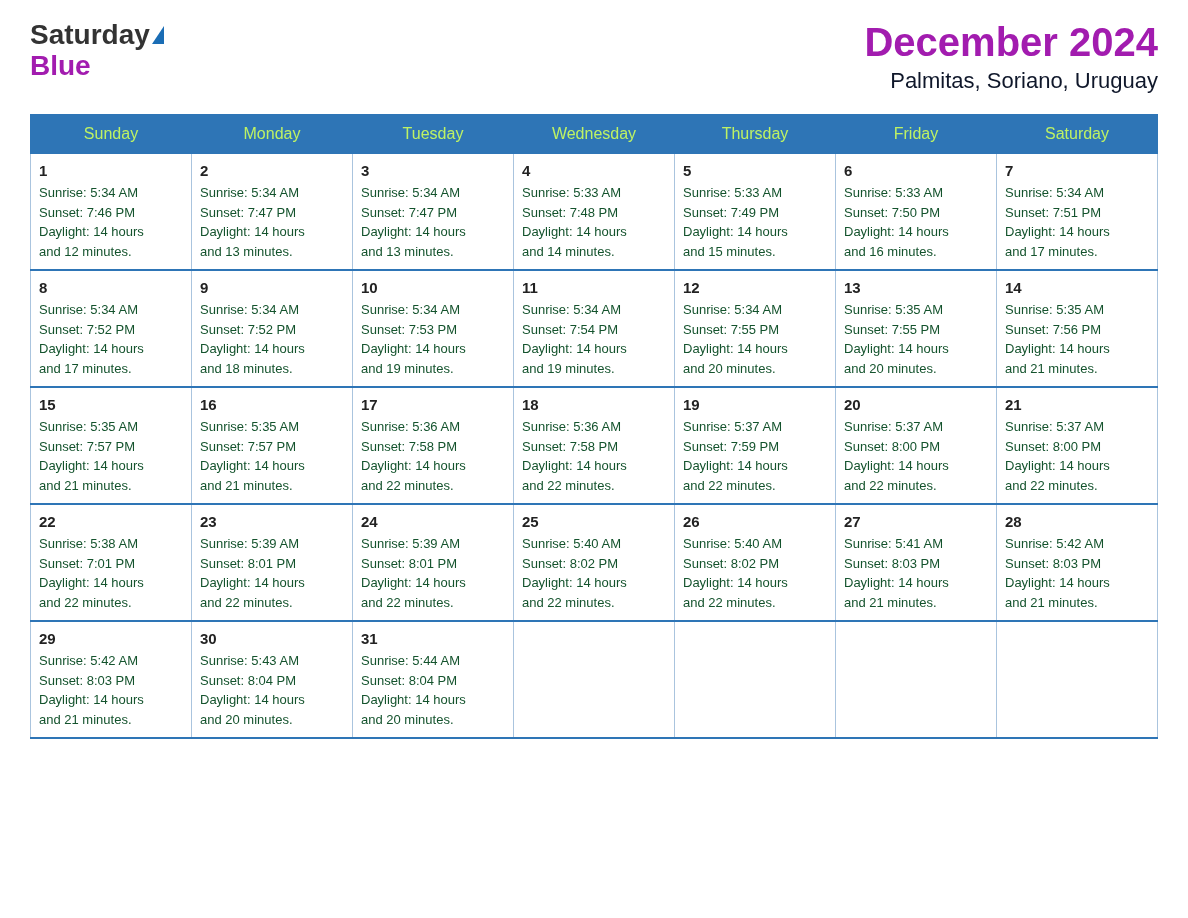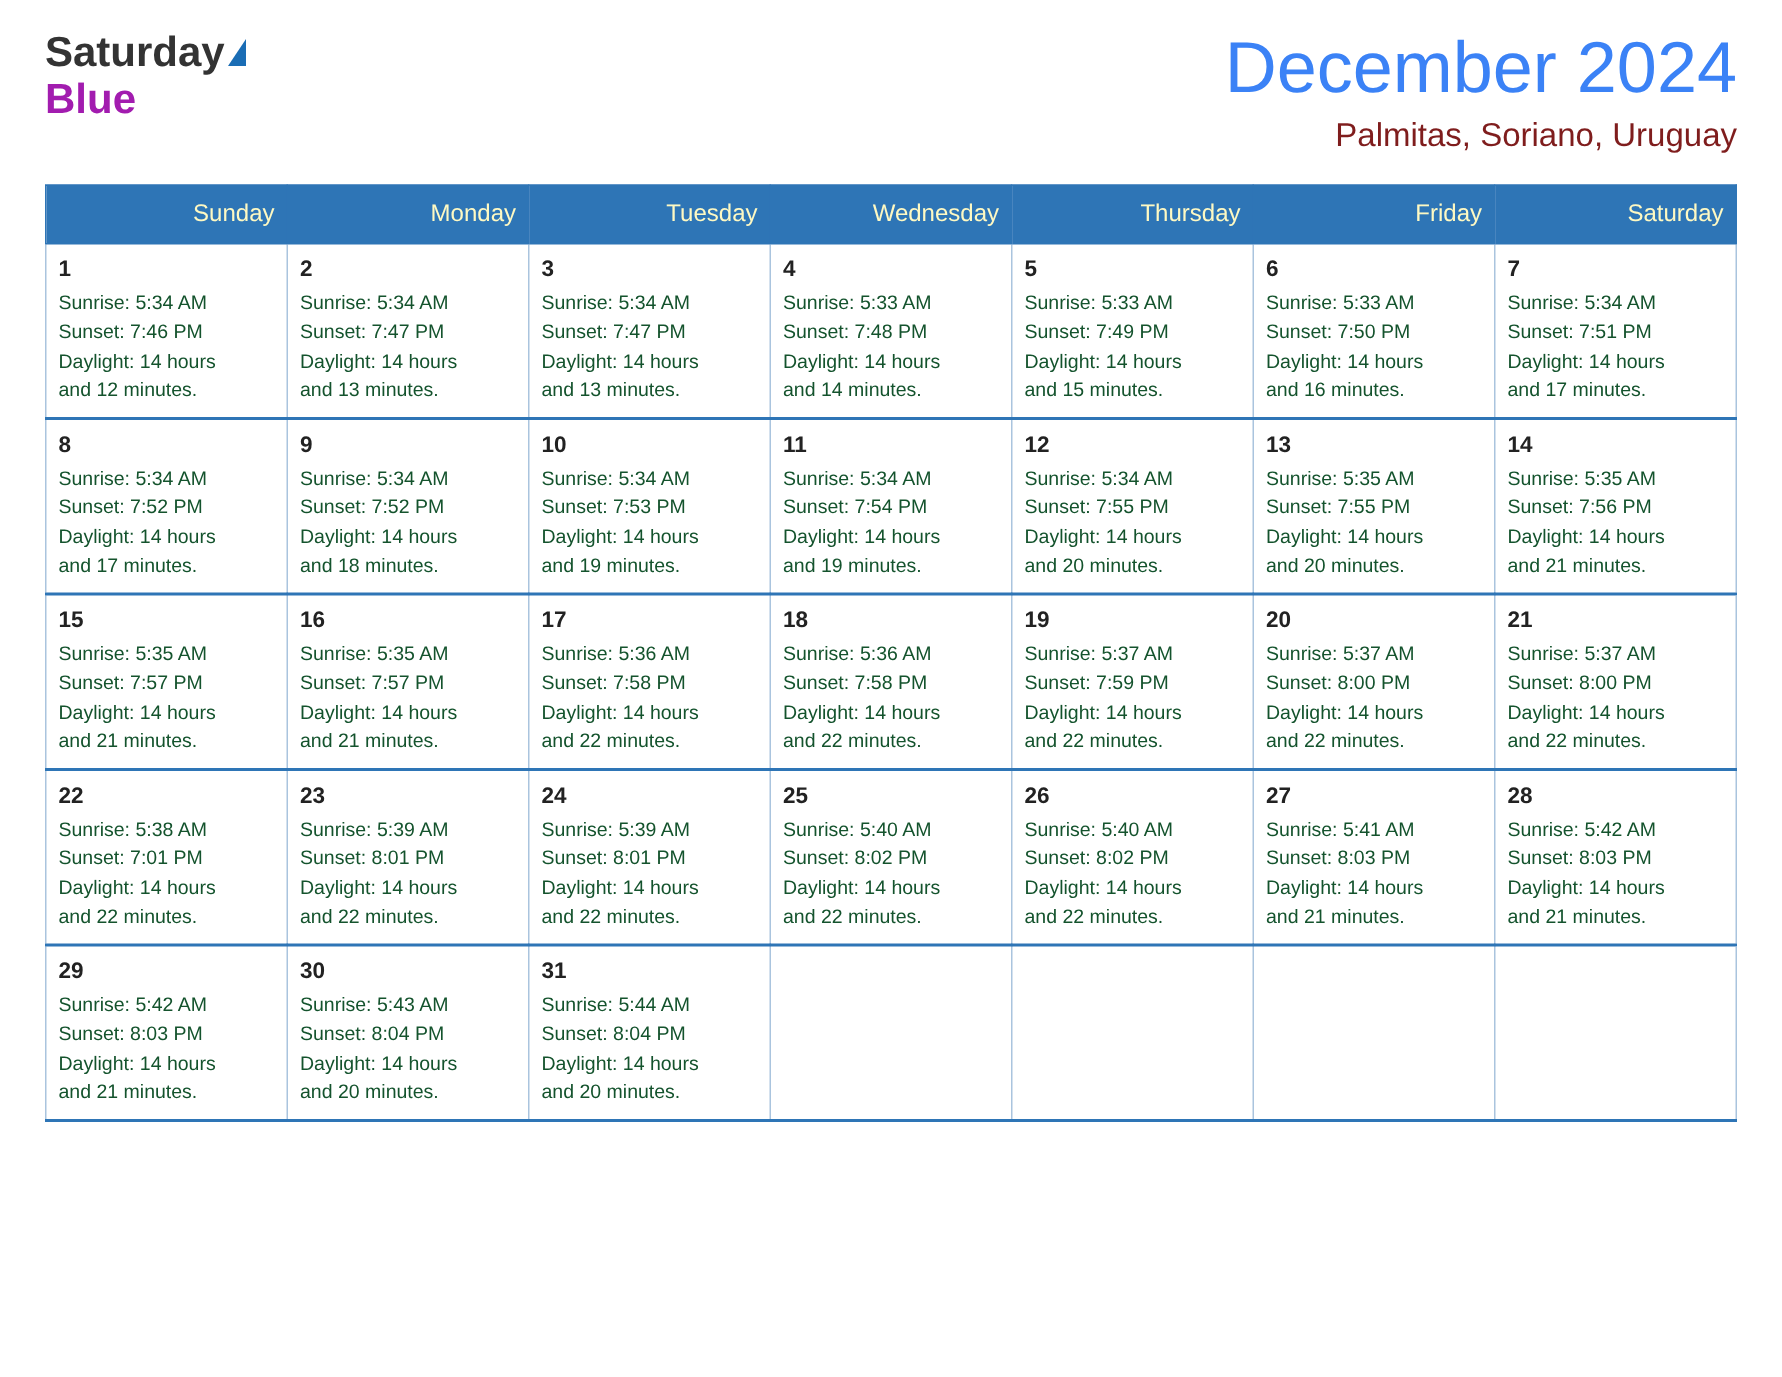--- a/index.html
+++ b/index.html
@@ -33,42 +33,42 @@
       height: 0;
       border-left: 12px solid transparent;
       border-bottom: 18px solid #1a6db5;
       margin-left: 2px;
       vertical-align: middle;
     }
     .title-block {
       text-align: right;
     }
     .month-title {
-      font-size: 48px;
-      font-weight: normal;
-      color: #3b82f6;
+      font-size: 40px;
+      font-weight: bold;
+      color: #a21caf;
       line-height: 1.1;
     }
     .subtitle {
       font-size: 22px;
-      color: #7f1d1d;
+      color: #0f172a;
       margin-top: 4px;
     }
     table {
       width: 100%;
       border-collapse: collapse;
       table-layout: fixed;
     }
     thead tr th {
       background-color: #2e75b6;
-      color: #fef9c3;
+      color: #bef264;
       font-size: 16px;
       font-weight: normal;
       padding: 10px 8px;
-      text-align: right;
+      text-align: center;
       border: 1px solid #2e75b6;
     }
     tbody tr td {
       vertical-align: top;
       border: 1px solid #aac4de;
       padding: 8px;
       font-size: 13px;
       color: #222;
       min-height: 80px;
     }

